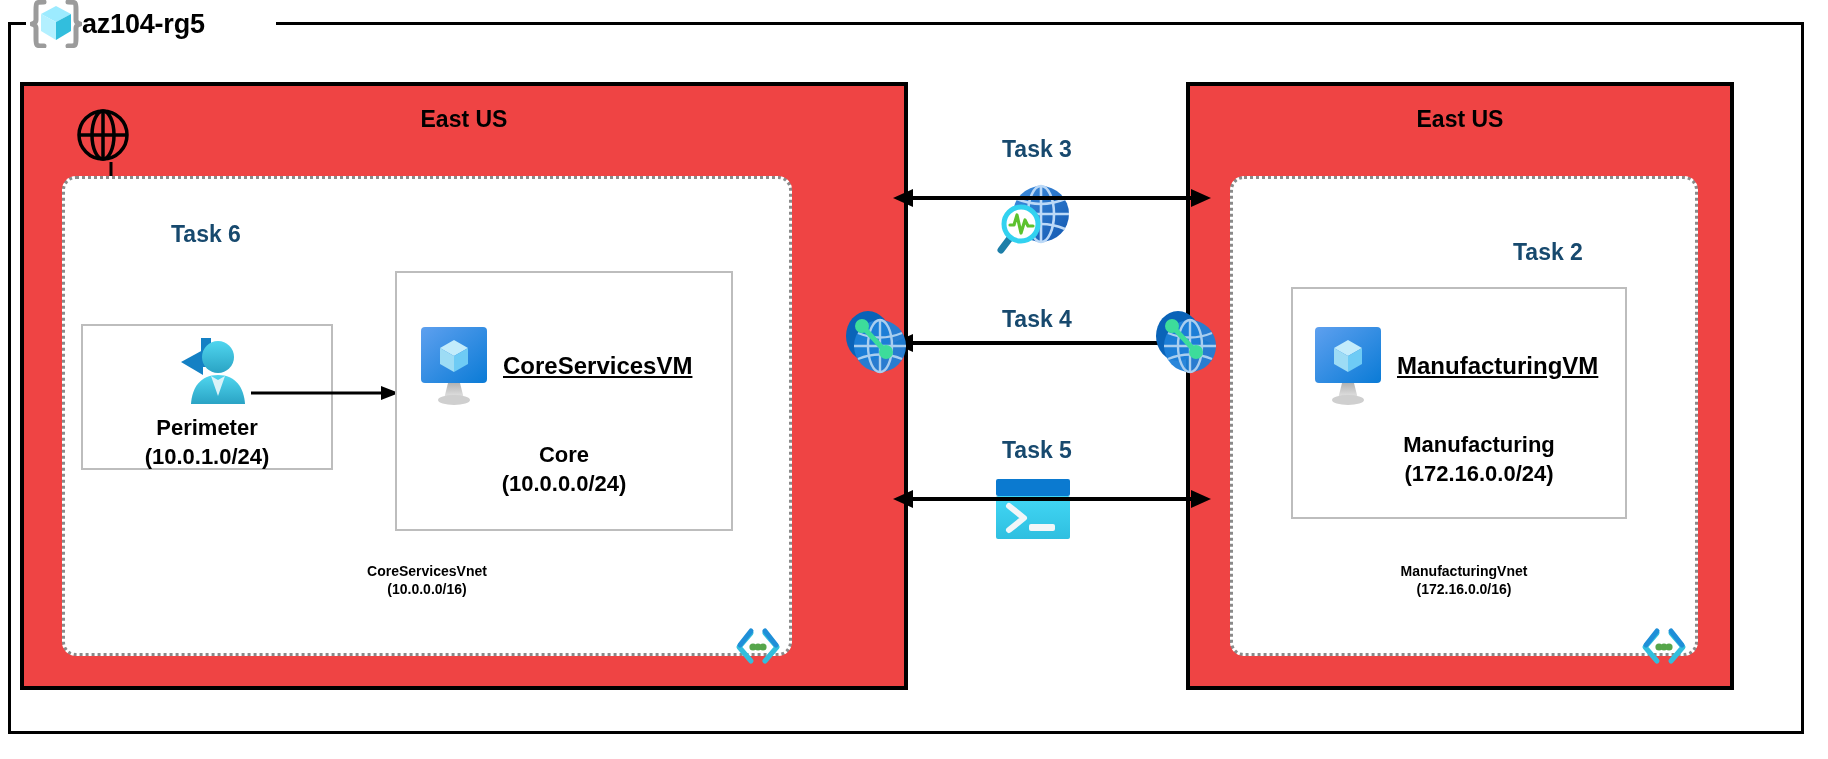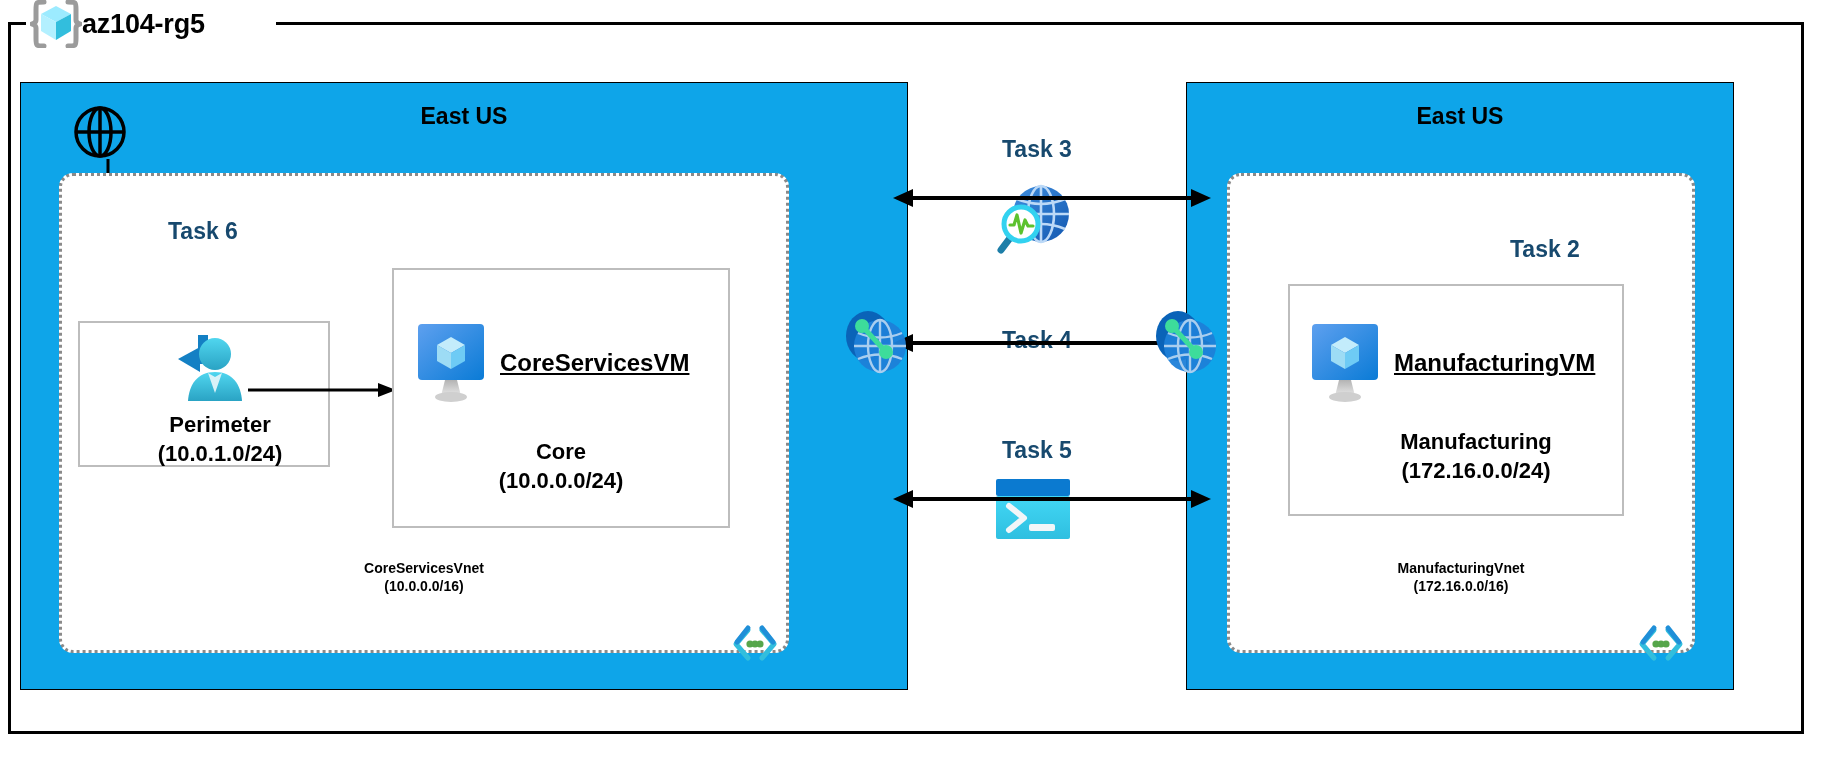--- a/index.html
+++ b/index.html
@@ -54,22 +54,22 @@
     white-space: nowrap;
   }
 
   
   .rg-icon { position: relative; width: 52px; height: 48px; }
   .rg-icon svg { display: block; }
 
   
   .region {
     position: absolute;
-    background: #0ea5e9;
-    border: 1px solid #000000;
+    background: #ef4444;
+    border: 4px solid #000000;
     box-sizing: border-box;
   }
   #region-left  { left: 20px;   top: 82px; width: 888px; height: 608px; }
   #region-right { left: 1186px; top: 82px; width: 548px; height: 608px; }
   .region-title {
     position: absolute;
     top: 20px;
     width: 100%;
     text-align: center;
     font-size: 23px;
@@ -108,21 +108,21 @@
     height: 40px;
   }
 
   
   .subnet {
     position: absolute;
     background: #ffffff;
     border: 2px solid #bdbdbd;
     box-sizing: border-box;
   }
-  #subnet-perimeter { left: 16px;  top: 145px; width: 252px; height: 146px; padding-left: 16px; }
+  #subnet-perimeter { left: 16px;  top: 145px; width: 252px; height: 146px; }
   #subnet-core      { left: 330px; top: 92px;  width: 338px; height: 260px; }
   #subnet-mfg       { left: 58px;  top: 108px; width: 336px; height: 232px; padding-left: 20px; }
 
   .subnet-label {
     position: absolute;
     width: 100%;
     text-align: center;
     font-size: 22px;
     font-weight: bold;
     color: #000000;
@@ -373,21 +373,21 @@
   </div>
 
   <div class="conn" style="left:893px;top:188px;">
     <svg width="318" height="20" viewBox="0 0 318 20" class="ico">
       <line x1="14" y1="10" x2="304" y2="10" stroke="#000" stroke-width="4"></line>
       <polygon points="0,10 20,1 20,19" fill="#000"></polygon>
       <polygon points="318,10 298,1 298,19" fill="#000"></polygon>
     </svg>
   </div>
 
-  <div class="task-label" style="left:1002px;top:306px;margin-top:21px;">Task 4</div>
+  <div class="task-label" style="left:1002px;top:306px;">Task 4</div>
 
   <div class="conn" style="left:893px;top:333px;">
     <svg width="318" height="20" viewBox="0 0 318 20" class="ico">
       <line x1="14" y1="10" x2="304" y2="10" stroke="#000" stroke-width="4"></line>
       <polygon points="0,10 20,1 20,19" fill="#000"></polygon>
       <polygon points="318,10 298,1 298,19" fill="#000"></polygon>
     </svg>
   </div>
 
   <div class="task-label" style="left:1002px;top:437px;">Task 5</div>

